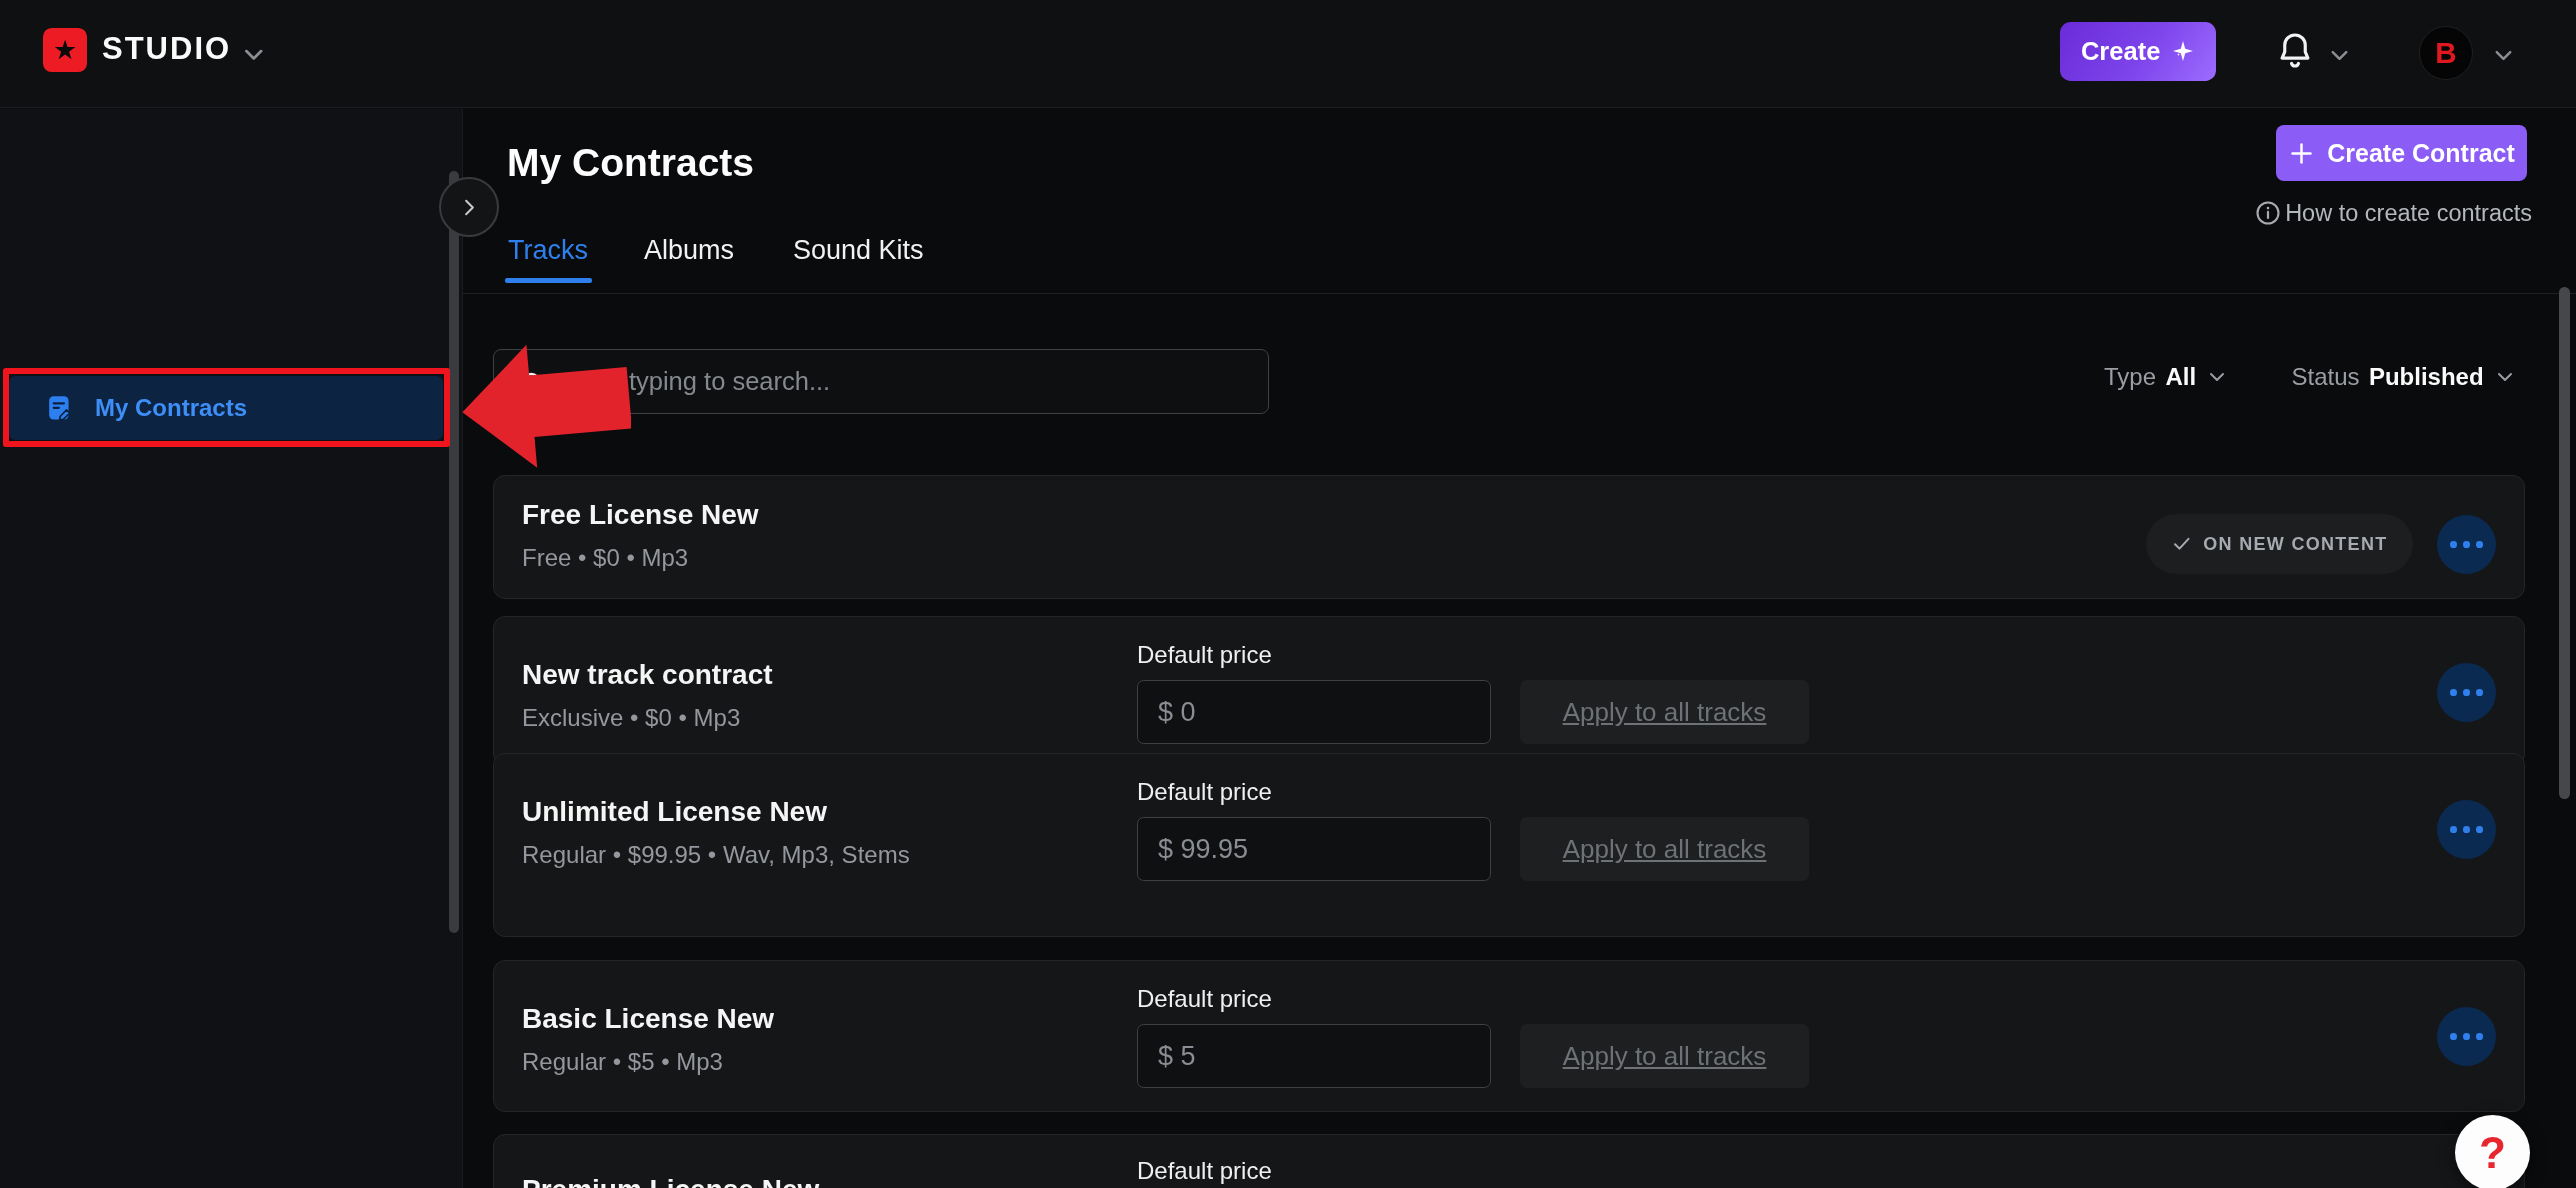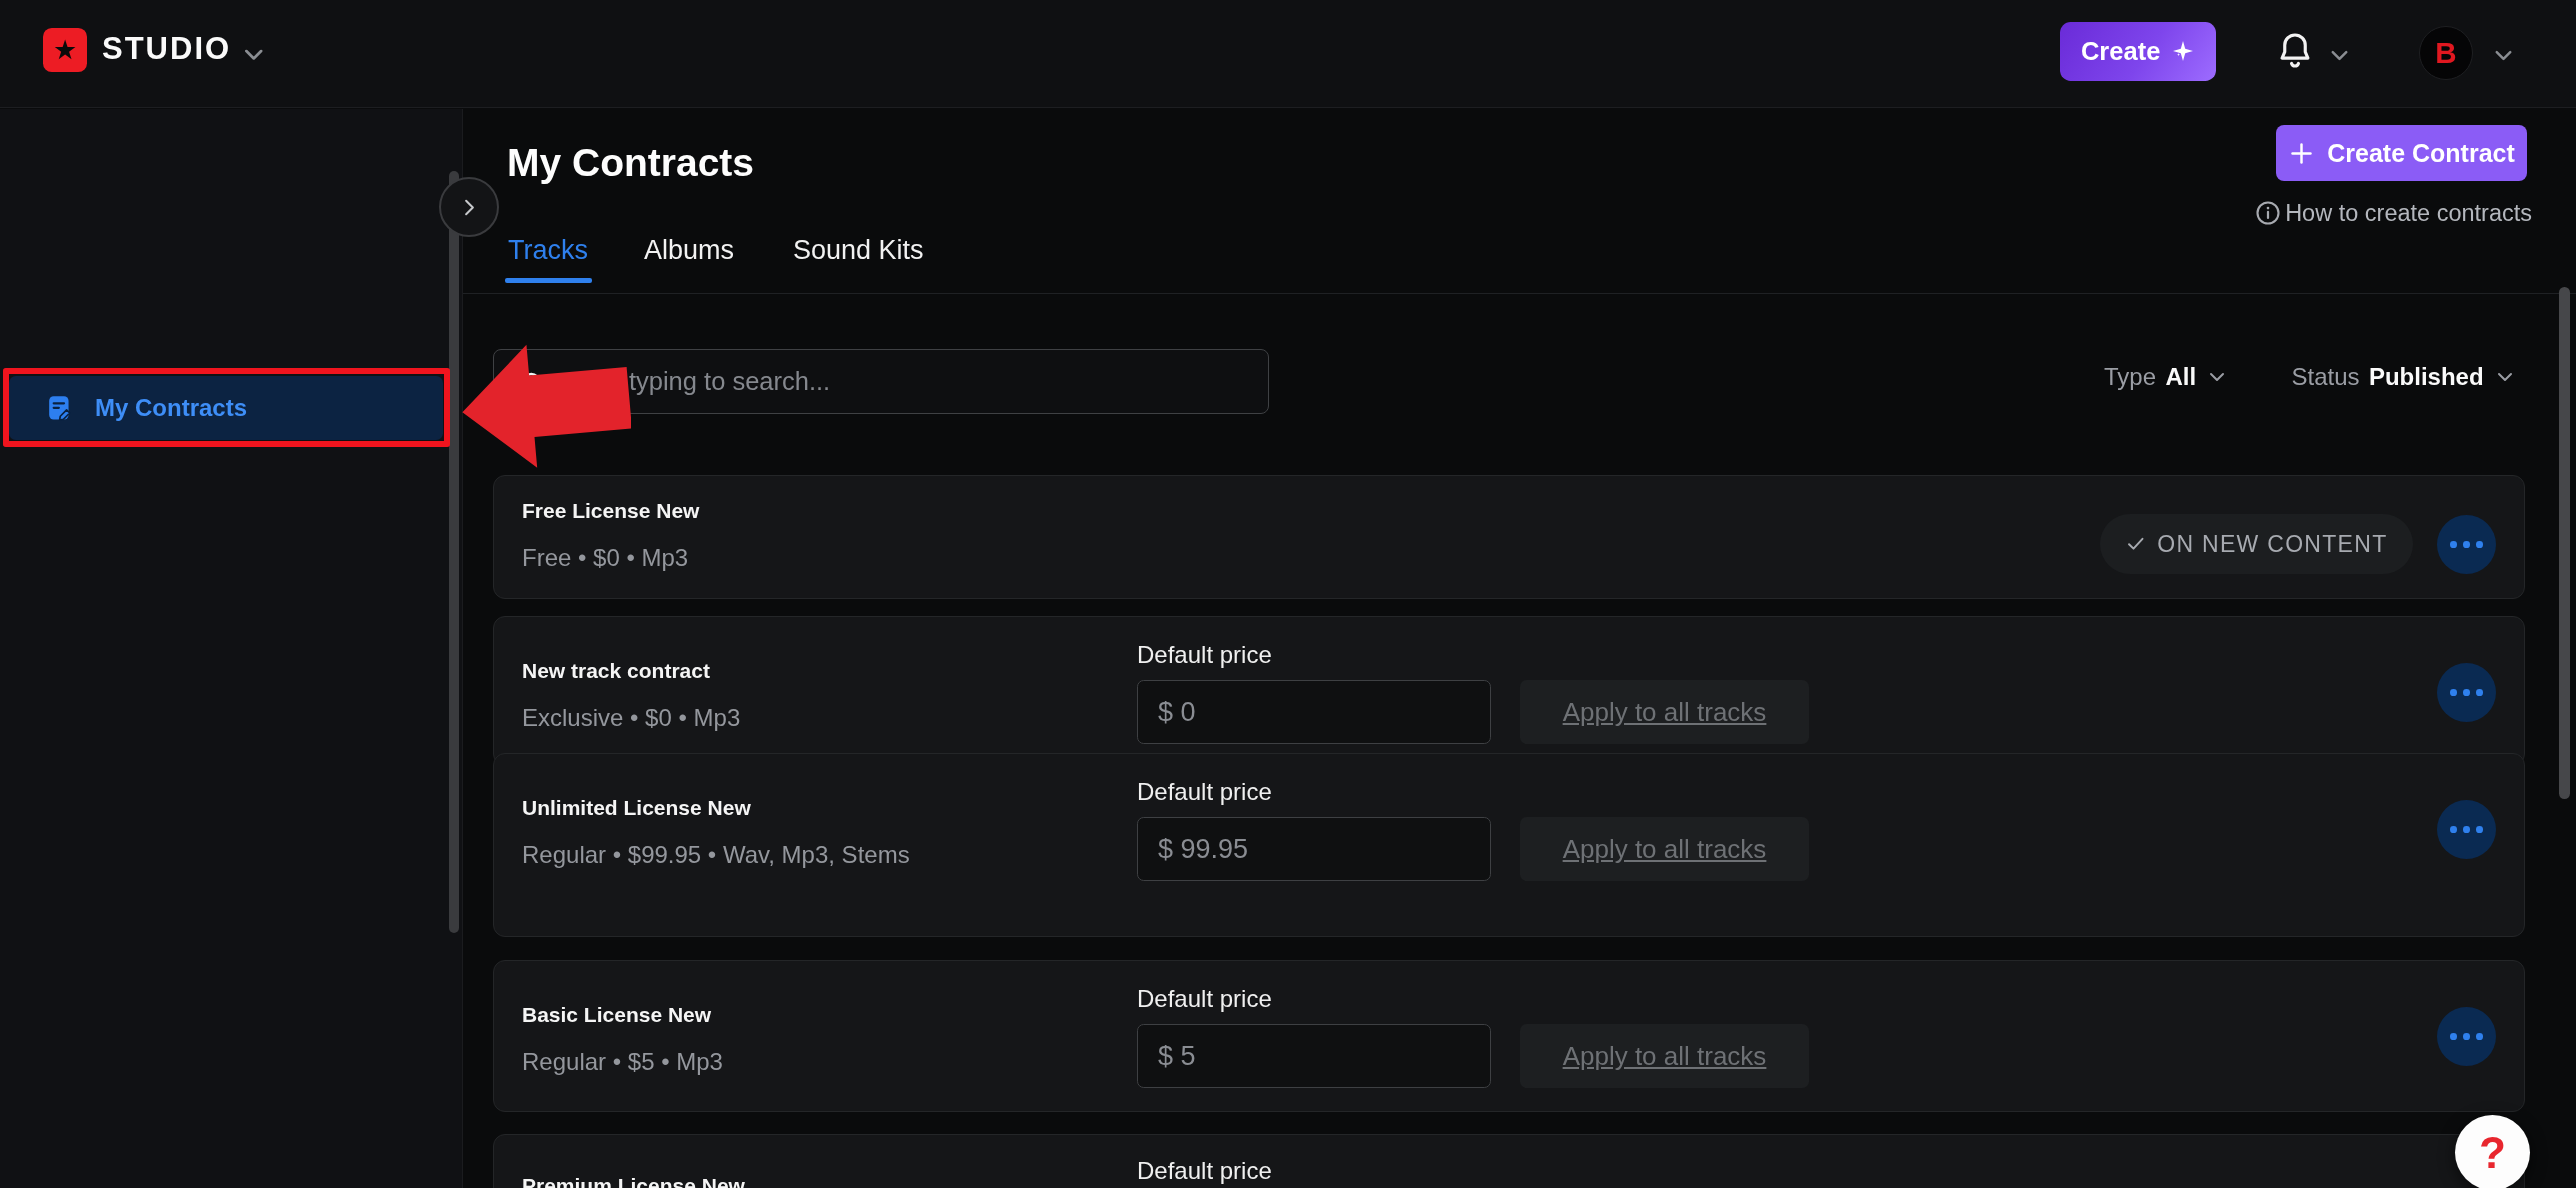--- a/index.html
+++ b/index.html
@@ -53,31 +53,31 @@
                padding-left:74px;font-size:25.5px;color:#C7C9CC;font-family:inherit;}
   .search-wrap input::placeholder{color:#85888E;}
   .filters{top:363px;right:59px;display:flex;align-items:center;gap:62px;}
   .filter{display:flex;align-items:center;gap:9.4px;cursor:pointer;}
   .filter .k{font-size:24px;color:#9A9DA4;}
   .filter .v{font-size:24px;font-weight:700;color:#FAFAFA;}
   .main-scroll{left:2559px;top:287px;width:10.7px;height:512px;background:#46474A;border-radius:5.4px;z-index:25;}
   
   .card{position:absolute;left:493px;width:2032px;background:#151618;border:1.3px solid #242628;
         border-radius:12px;box-sizing:border-box;}
-  .c-title{position:absolute;left:28px;font-size:21px;font-weight:700;color:#F5F5F5;}
+  .c-title{position:absolute;left:28px;font-size:28px;font-weight:700;color:#F5F5F5;}
   .c-meta{position:absolute;left:28px;font-size:24px;color:#94979D;}
   .c-label{position:absolute;left:643px;font-size:24px;color:#F0F0F0;}
   .c-input{position:absolute;left:643px;width:354px;height:64px;background:#0F1011;
            border:1.3px solid #3E4043;border-radius:6.7px;box-sizing:border-box;color:#8A8D93;
            font-size:27px;padding-left:20px;font-family:inherit;outline:none;}
   .c-apply{position:absolute;left:1026px;width:289px;height:64px;background:#1D1F21;border:none;
            border-radius:6.7px;color:#6E7175;font-size:26px;font-weight:500;font-family:inherit;text-decoration:underline;}
   .badge{position:absolute;right:111px;height:60px;background:#1C1E20;border-radius:31px;
          display:flex;align-items:center;gap:10.7px;padding:0 25.5px;}
-  .badge span{font-size:23px;font-weight:400;letter-spacing:1.3px;color:#A7AAB0;}
+  .badge span{font-size:18px;font-weight:700;letter-spacing:1.3px;color:#A7AAB0;}
   .dots-btn{position:absolute;right:28px;width:59px;height:59px;border-radius:50%;background:#0A2A52;
             display:flex;align-items:center;justify-content:center;gap:6px;cursor:pointer;}
   .dots-btn i{width:6.7px;height:6.7px;border-radius:50%;background:#2F80ED;}
   
   .red-arrow{left:462px;top:342px;z-index:45;}
   .help-fab{left:2455px;top:1115px;width:75px;height:75px;border-radius:50%;background:#FDFDFD;
             display:flex;align-items:center;justify-content:center;z-index:60;cursor:pointer;
             color:#E8262E;font-size:44px;font-weight:800;box-shadow:0 4px 16px rgba(0,0,0,.6);}
   svg{display:block;}
 </style>

